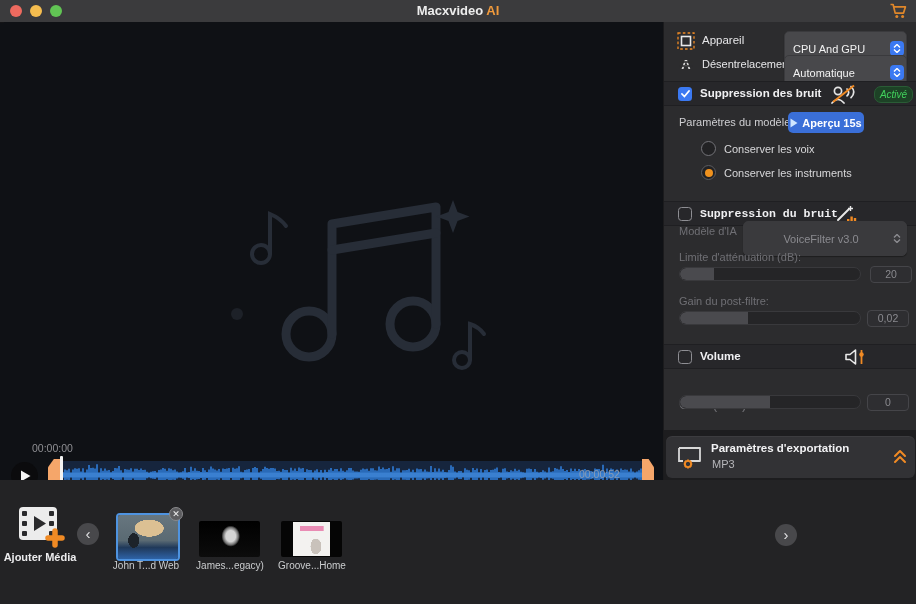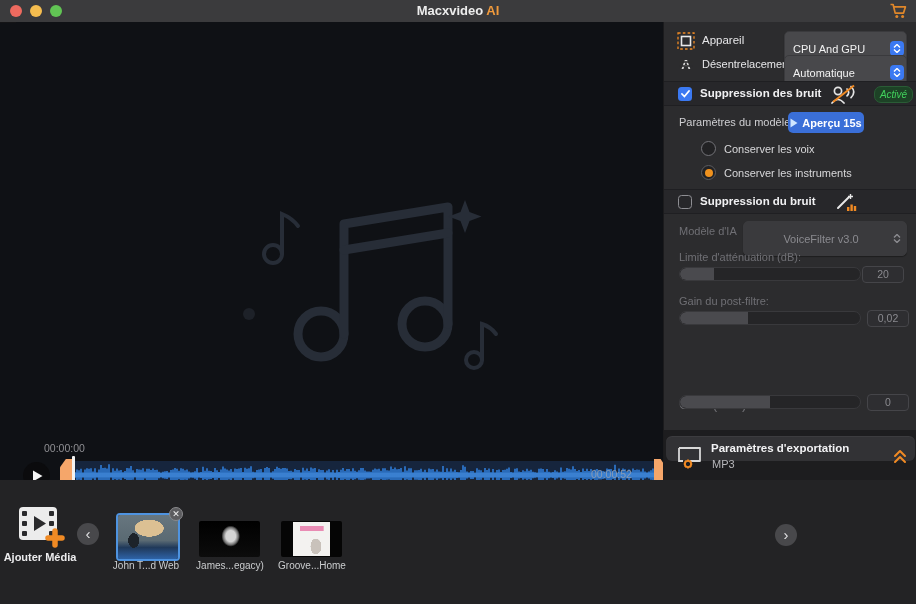--- a/index.html
+++ b/index.html
@@ -9,21 +9,21 @@
   .titlebar{position:absolute;left:0;top:0;width:916px;height:22px;background:#3b3b3d;border-bottom:1px solid #141416;}
   .tl{position:absolute;top:5px;width:12px;height:12px;border-radius:50%;}
   .tl.red{left:10px;background:#ee6a5f;}
   .tl.yellow{left:30px;background:#f5bd4f;}
   .tl.green{left:50px;background:#61c454;}
   .title{position:absolute;left:0;top:0;width:100%;height:22px;line-height:22px;text-align:center;font-size:13px;font-weight:bold;color:#ededed;}
   .title .accent{color:#f09a3c;}
   .cart{position:absolute;right:8px;top:3px;}
 
   
-  .preview{position:absolute;left:16px;top:22px;width:663px;height:458px;background:#0f1115;}
+  .preview{position:absolute;left:4px;top:22px;width:663px;height:458px;background:#0f1115;}
   .music-illu{position:absolute;left:205px;top:140px;}
 
   
   .tl-start{position:absolute;left:28px;top:420px;font-size:10.5px;color:#8f8f93;}
   .playbtn{position:absolute;left:7px;top:440px;width:27px;height:27px;border-radius:50%;background:#0b0b0d;display:flex;align-items:center;justify-content:center;}
   .playbtn svg{margin-left:2px;}
   .handle{position:absolute;top:437px;width:13px;height:32px;background:#f5a66a;}
   .handle.left{left:44px;clip-path:polygon(45% 0,100% 0,100% 100%,0 100%,0 26%);}
   .handle.right{left:638px;width:12px;clip-path:polygon(0 0,55% 0,100% 26%,100% 100%,0 100%);}
   .playhead{position:absolute;left:56px;top:434px;width:3px;height:38px;background:#f2f2f2;border-radius:1px;}
@@ -49,21 +49,21 @@
   .radio.on::after{content:"";width:8px;height:8px;border-radius:50%;background:#f0921e;}
   .opt-label{position:absolute;left:60px;font-size:11px;color:#d8d8da;}
   .dim{color:#6f6f74 !important;}
   .slider{position:absolute;width:182px;height:14px;background:#252527;border:1px solid #39393c;border-radius:7px;box-sizing:border-box;overflow:hidden;}
   .slider .fill{height:100%;background:#4a4a4e;border-radius:7px 0 0 7px;}
   .valbox{position:absolute;width:42px;height:17px;background:#2e2e31;border:1px solid #454549;border-radius:4px;box-sizing:border-box;color:#8a8a8f;font-size:10.5px;text-align:center;line-height:15px;}
   .ap-btn{position:absolute;left:124px;top:90px;width:76px;height:21px;background:#3a6fd8;border-radius:5px;display:flex;align-items:center;justify-content:center;gap:4px;}
   .ap-btn .t{color:#fff;font-size:11px;font-weight:bold;}
   .badge{position:absolute;left:210px;top:4px;width:39px;height:17px;background:#1d4226;border:1px solid #2a5c36;border-radius:7px;color:#41d15c;font-size:10px;text-align:center;line-height:16px;box-sizing:border-box;font-style:italic;}
   .panel-bottom{position:absolute;left:0;top:408px;width:253px;height:50px;background:#1d1d1f;}
-  .export-card{position:absolute;left:2px;top:414px;width:249px;height:25px;background:#323235;border-radius:6px;box-shadow:inset 0 1px 0 rgba(255,255,255,.05);}
+  .export-card{position:absolute;left:2px;top:414px;width:249px;height:42px;background:#323235;border-radius:6px;box-shadow:inset 0 1px 0 rgba(255,255,255,.05);}
   .export-title{position:absolute;left:45px;top:6px;font-size:11.5px;font-weight:bold;color:#f2f2f4;}
   .export-format{position:absolute;left:46px;top:22px;font-size:11px;color:#b6b6ba;}
 
   
   .bottombar{position:absolute;left:0;top:480px;width:916px;height:124px;background:#232325;}
   .addmedia-label{position:absolute;left:0px;top:551px;width:80px;text-align:center;font-size:11px;font-weight:bold;color:#ececee;}
   .addmedia-icon{position:absolute;left:17px;top:505px;}
   .nav-circle{position:absolute;width:22px;height:22px;border-radius:50%;background:#48484b;color:#e2e2e4;font-size:15px;line-height:21px;text-align:center;}
   .thumb{position:absolute;overflow:hidden;border-radius:2px;}
   .thumb.selected{border:2px solid #4e93e0;border-radius:4px;}
@@ -206,21 +206,21 @@
         </svg>
       <span class="t">Aperçu 15s</span>
     </div>
 
     <span class="radio" style="top:119px;"></span>
     <div class="opt-label" style="top:121px;">Conserver les voix</div>
 
     <span class="radio on" style="top:143px;"></span>
     <div class="opt-label" style="top:145px;">Conserver les instruments</div>
 
-    <div class="sec" style="top:167px;">
+    <div class="sec" style="top:179px;font-family:Liberation Mono, monospace;">
       <span class="checkbox unchecked"></span>
       <span class="sec-title">Suppression du bruit</span>
       <span class="icon" style="position:absolute;left:172px;top:3px;">
         <svg width="22" height="19" viewBox="0 0 22 19">
             <line x1="2" y1="15" x2="13" y2="4" stroke="#e8e8e8" stroke-width="2" stroke-linecap="round"></line>
             <path d="M14.5 1 v5 M12 3.5 h5" stroke="#e8e8e8" stroke-width="1.4"></path>
             <rect x="11" y="14" width="2.4" height="4" fill="#f08a24"></rect>
             <rect x="14.4" y="11.5" width="2.4" height="6.5" fill="#f08a24"></rect>
             <rect x="17.8" y="13" width="2.4" height="5" fill="#f08a24"></rect>
           </svg>
@@ -237,28 +237,39 @@
           <svg width="8" height="4">
             <path d="M1 0.5 L4 3.5 L7 0.5" stroke="#8b8b90" stroke-width="1.4" fill="none"></path>
           </svg>
         </span>
     </div>
 
     <div class="row-label dim" style="left:15px;top:229px;font-size:11px;">Limite d'atténuation (dB):</div>
     <div class="slider" style="left:15px;top:245px;">
         <div class="fill" style="width:19%;"></div>
       </div>
-    <div class="valbox" style="left:198px;top:244px;">20</div>
+    <div class="valbox" style="left:206px;top:244px;">20</div>
 
     <div class="row-label dim" style="left:15px;top:273px;font-size:11px;">Gain du post-filtre:</div>
     <div class="slider" style="left:15px;top:289px;">
         <div class="fill" style="width:38%;"></div>
       </div>
     <div class="valbox" style="left:203px;top:288px;">0,02</div>
 
+    <div class="sec" style="top:322px;">
+      <span class="checkbox unchecked"></span>
+      <span class="sec-title">Volume</span>
+      <span class="icon" style="position:absolute;left:180px;top:3px;">
+        <svg width="22" height="18" viewBox="0 0 22 18">
+            <path d="M2 6.5 H6 L11.5 2 V16 L6 11.5 H2 Z" fill="none" stroke="#e8e8e8" stroke-width="1.6" stroke-linejoin="round"></path>
+            <line x1="17.5" y1="2" x2="17.5" y2="16" stroke="#f08a24" stroke-width="1.8"></line>
+            <circle cx="17.5" cy="6.5" r="2.2" fill="#f08a24"></circle>
+          </svg>
+      </span>
+    </div>
 
     <div class="row-label dim" style="left:15px;top:356px;font-size:14px;margin-top:18px;">Gain (±dB):</div>
     <div class="slider" style="left:15px;top:373px;">
         <div class="fill" style="width:50%;"></div>
       </div>
     <div class="valbox" style="left:203px;top:372px;">0</div>
 
     <div class="panel-bottom"></div>
 
     <div class="export-card">

